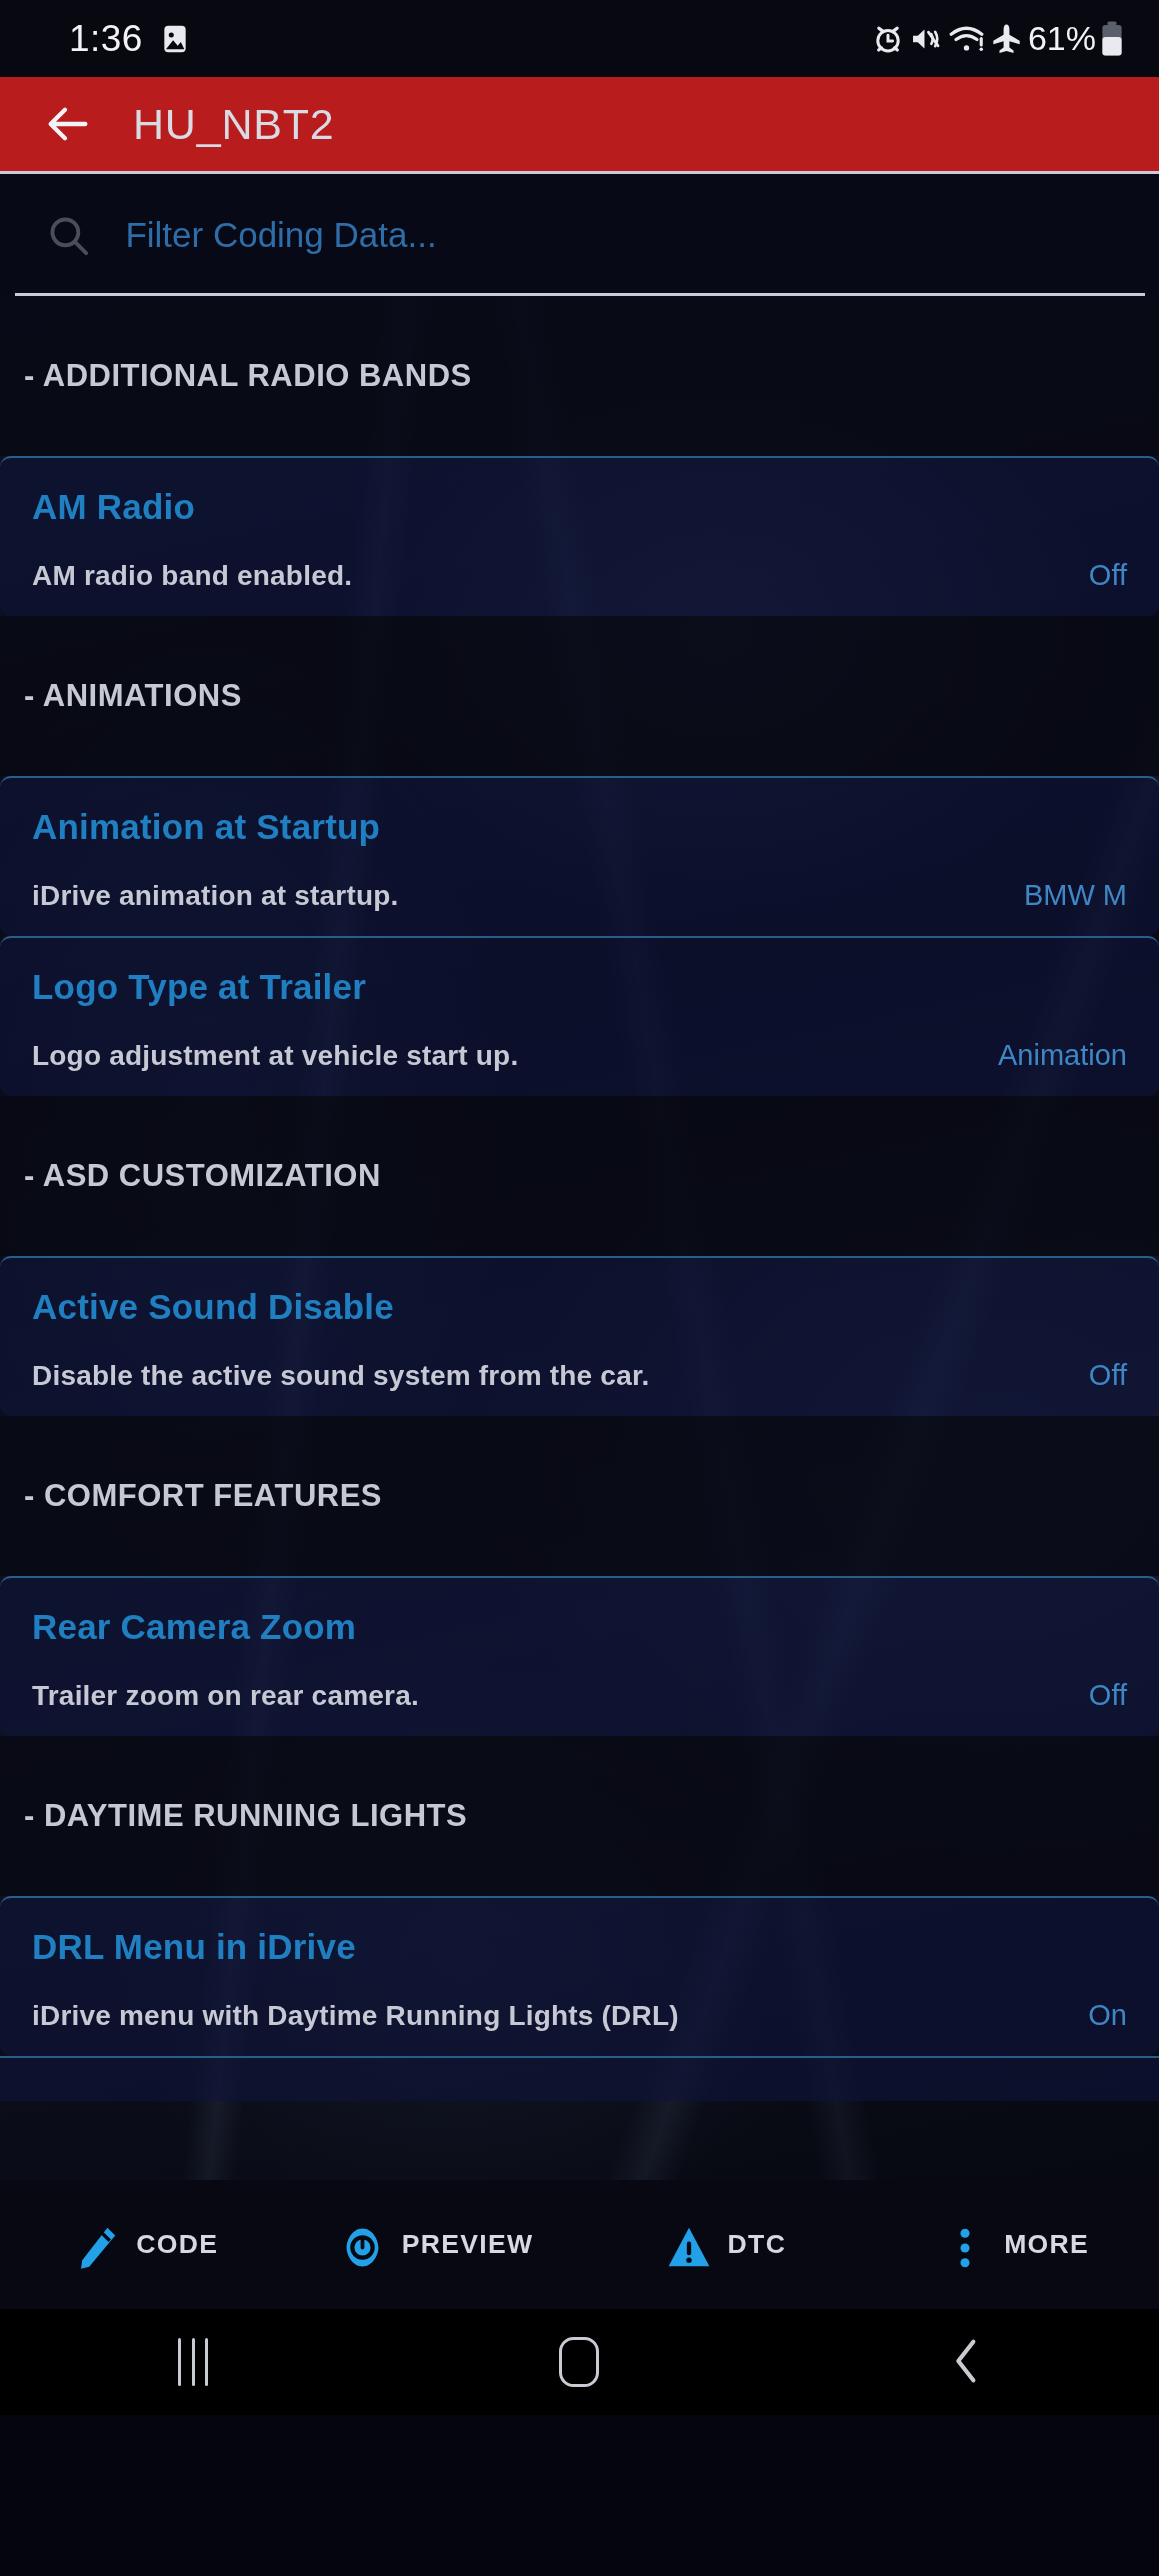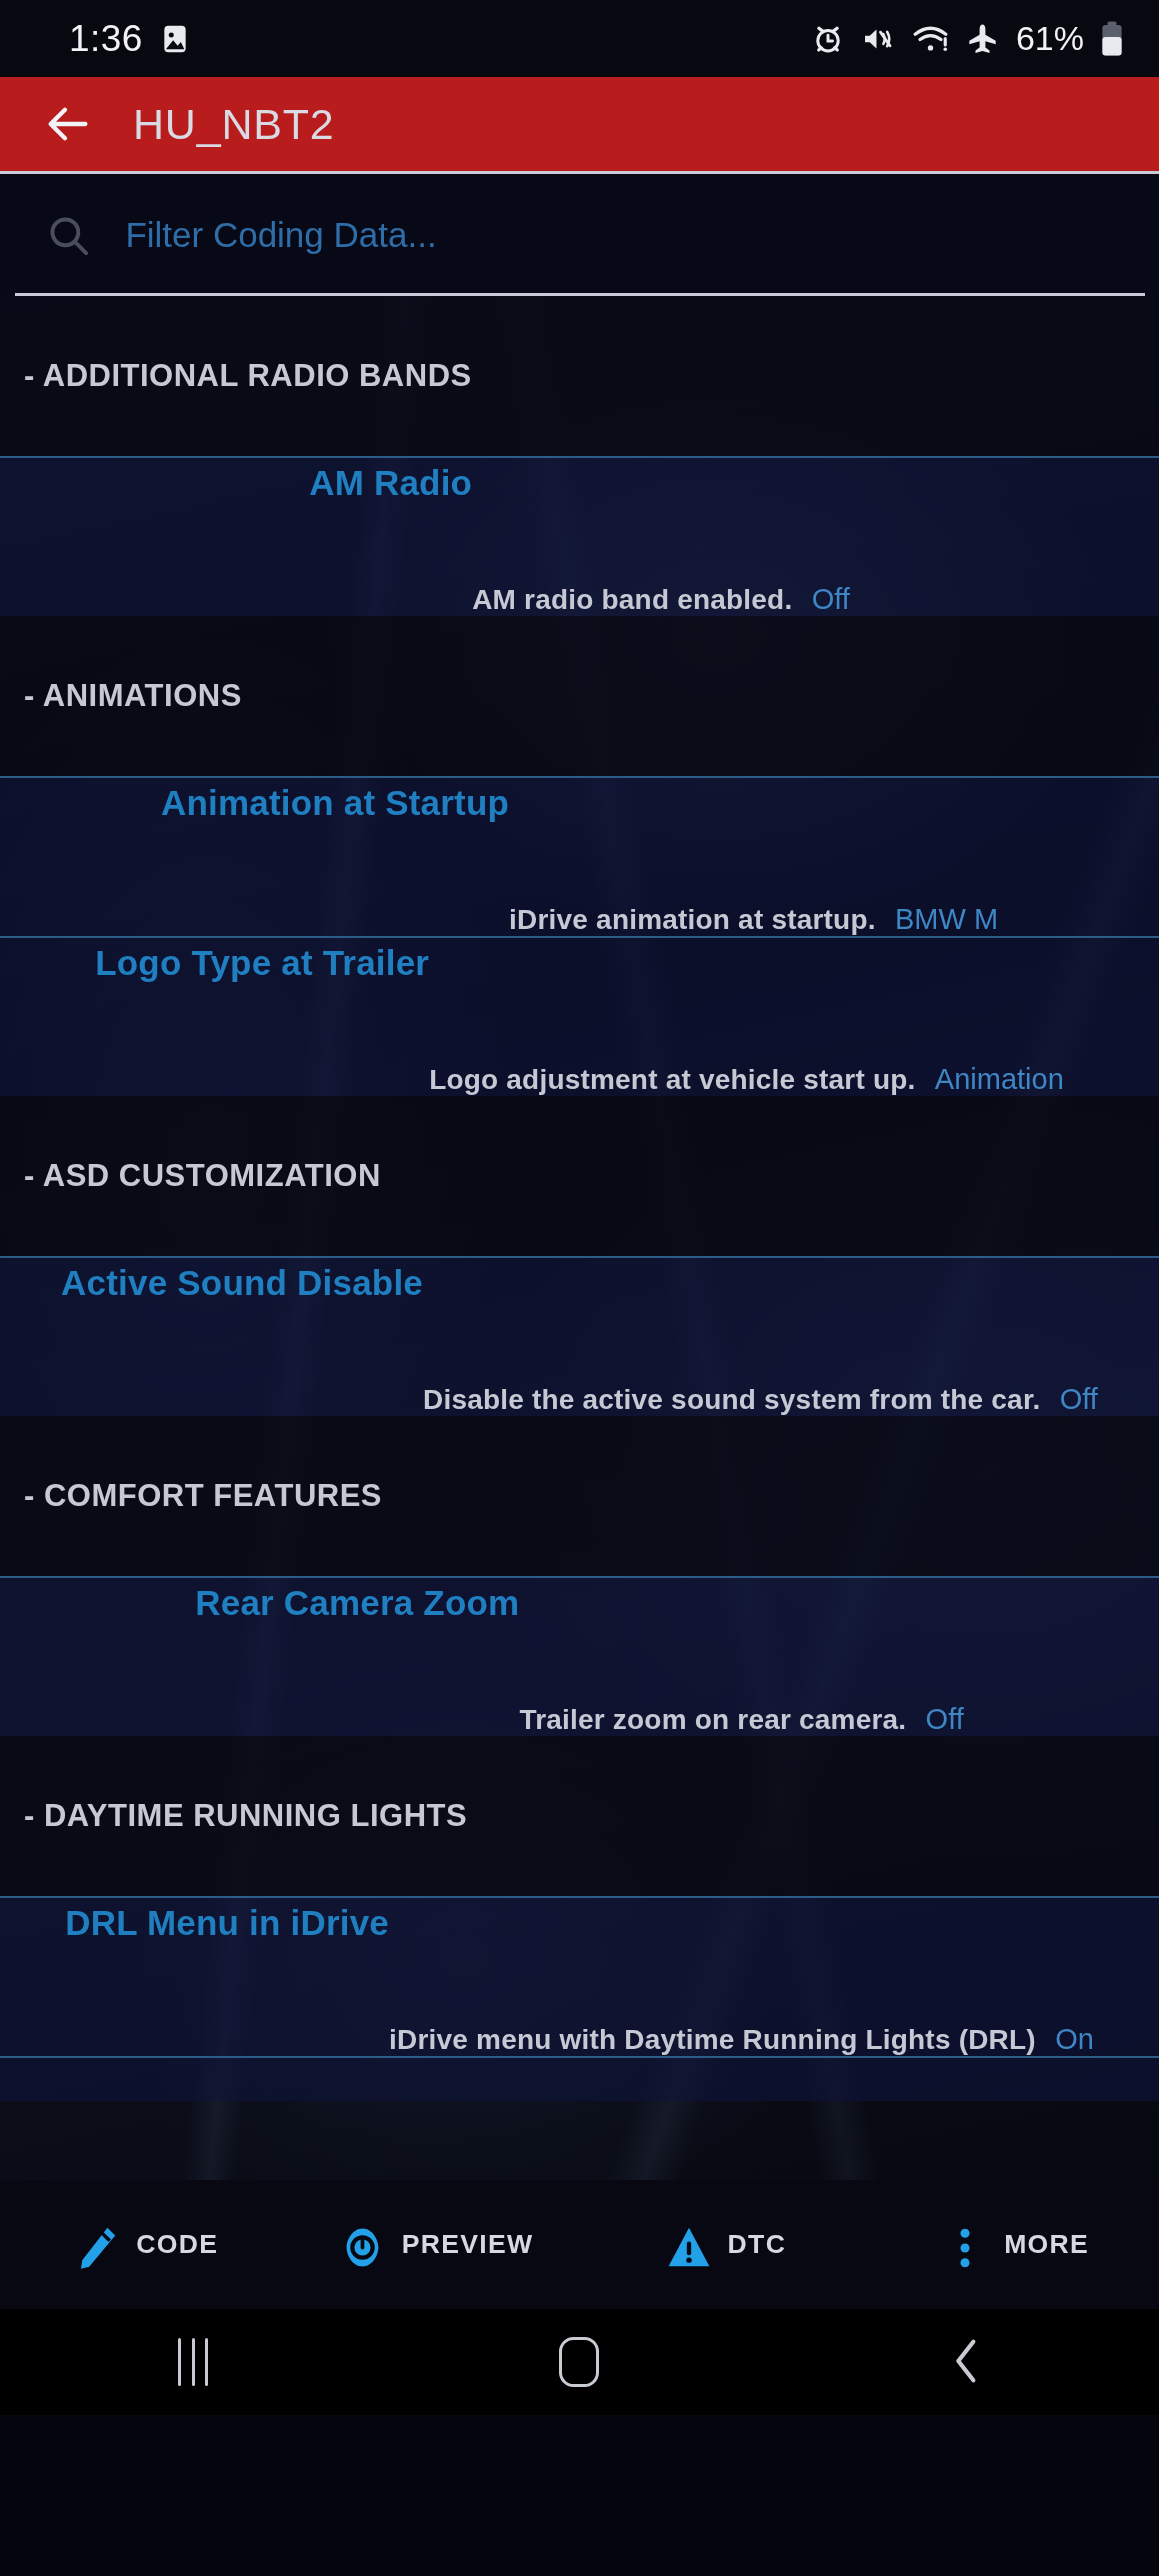--- a/index.html
+++ b/index.html
@@ -23,21 +23,21 @@
     background:#070810;
     display:flex; align-items:center;
     padding:0 35px 0 69px;
     z-index:5;
   }
   .sb-left{ display:flex; align-items:center; gap:16px; }
   .sb-clock{
     color:#f2f2f5; font-size:37px; letter-spacing:0.4px;
     font-family:"Liberation Sans", sans-serif;
   }
-  .sb-right{ margin-left:auto; display:flex; align-items:center; gap:16px; }
+  .sb-right{ margin-left:auto; display:flex; align-items:center; gap:4px; }
   .sb-batt-text{ color:#f2f2f5; font-size:34px; letter-spacing:0px; }
   .ico{ display:inline-flex; align-items:center; justify-content:center; }
 
   
   .appbar{
     position:relative;
     height:97px;
     background:#b91c1c;
     display:flex; align-items:center;
     padding-left:34px;
@@ -123,22 +123,23 @@
     font-weight:bold;
     letter-spacing:0.5px;
   }
 
   .row{
     position:relative;
     height:160px;
     background:rgba(14,20,58,.62);
     border-top:2.4px solid #2a5d88;
     padding:0 32px;
-    display:flex; flex-direction:row; justify-content:center;
+    display:flex; flex-direction:column; justify-content:center;
     cursor:pointer;
+    border-radius:11px;
   }
   .row-title{
     color:#1f7fc0;
     font-size:35px;
     font-weight:bold;
     letter-spacing:0.2px;
     margin-top:4.8px;
   }
   .row-bottom{
     display:flex; align-items:flex-end; justify-content:space-between;

